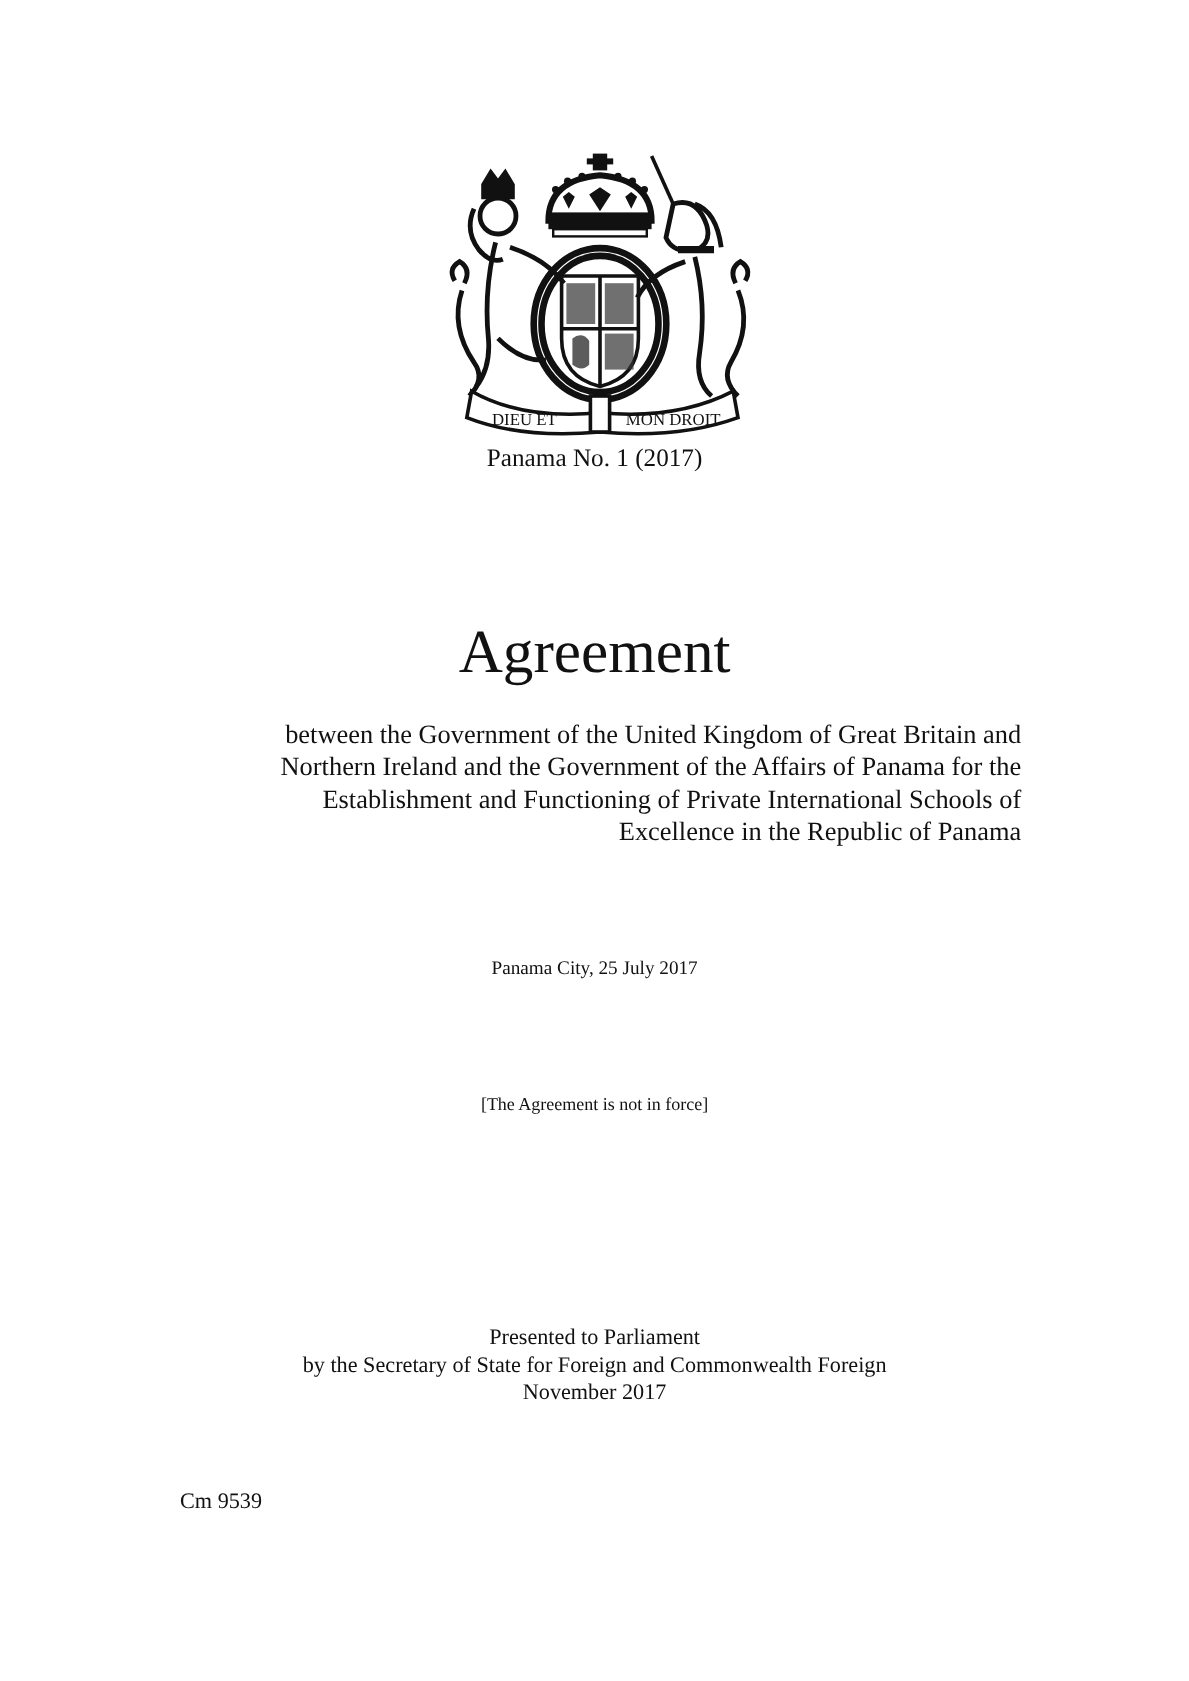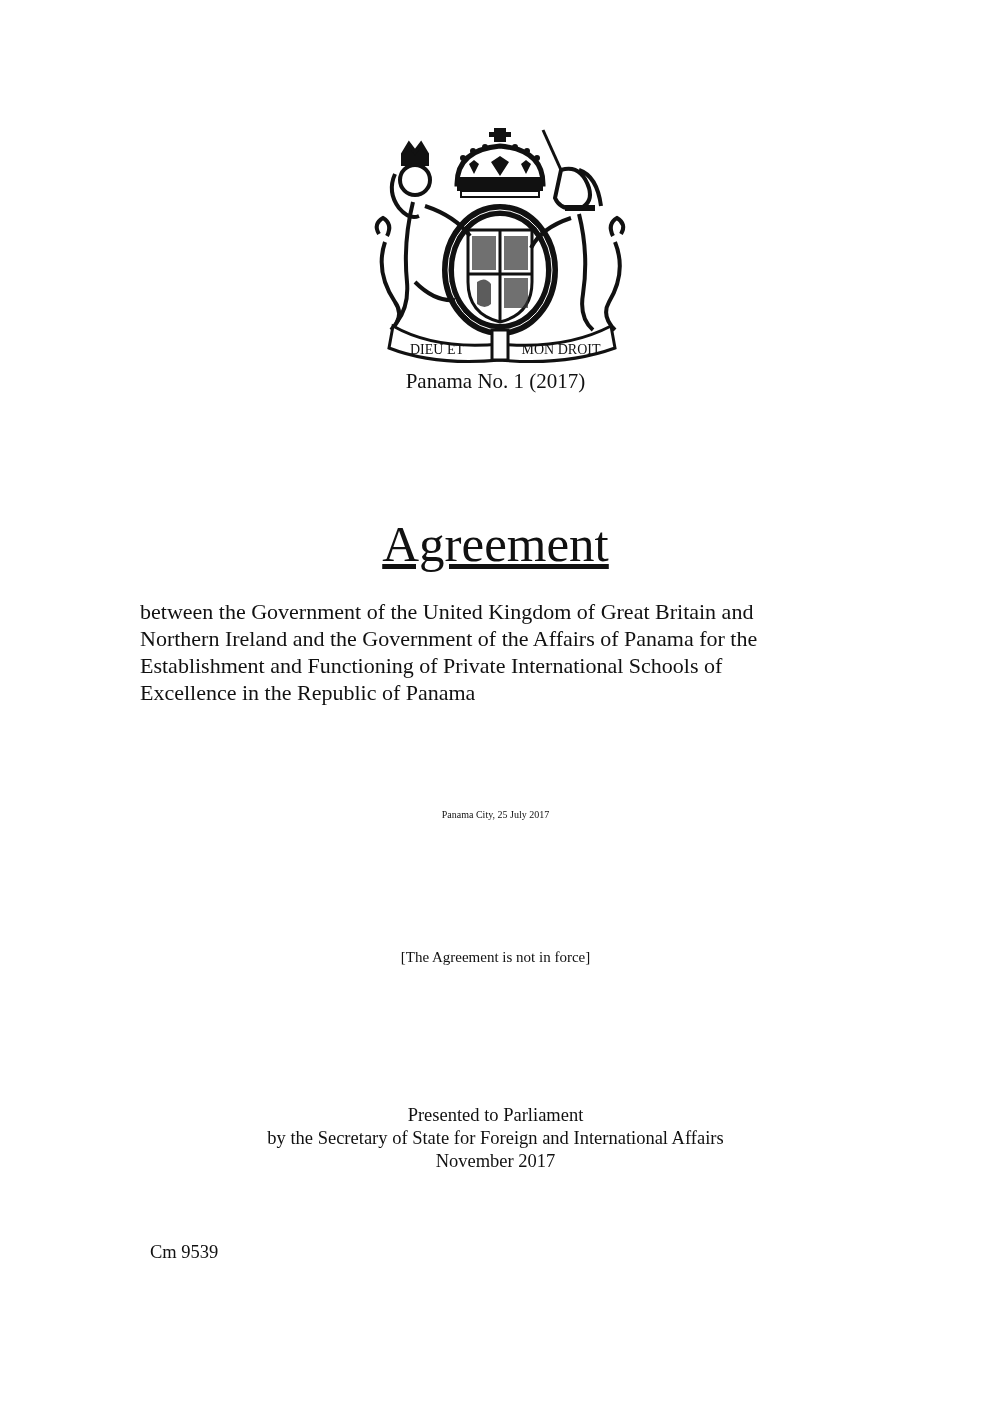--- a/index.html
+++ b/index.html
@@ -10,33 +10,33 @@
     .crest {
       position: absolute; left: 365px; top: 122px; width: 270px; height: 245px;
     }
     .crest svg { width: 100%; height: 100%; display: block; }
     .series {
       position: absolute; left: 0; width: 991px; top: 369px;
       text-align: center; font-size: 21px;
     }
     .title {
       position: absolute; left: 0; width: 991px; top: 513px;
-      text-align: center; font-size: 51px; line-height: 62px; text-decoration: underline;
+      text-align: center; font-size: 51px; line-height: 62px;
     }
     .subtitle {
       position: absolute; left: 140px; width: 711px; top: 598px;
-      text-align: left; font-size: 22px; line-height: 27px;
+      text-align: right; font-size: 22px; line-height: 27px;
     }
     .place-date {
       position: absolute; left: 0; width: 991px; top: 799px;
-      text-align: center; font-size: 10px; margin-top: 10px;
+      text-align: center; font-size: 16px;
     }
     .status {
       position: absolute; left: 0; width: 991px; top: 913px;
-      text-align: center; font-size: 15px; margin-top: 36px;
+      text-align: center; font-size: 15px;
     }
     .presented {
       position: absolute; left: 0; width: 991px; top: 1104px;
       text-align: center; font-size: 18.5px; line-height: 23px; 
     }
     .cm {
       position: absolute; left: 150px; top: 1242px; font-size: 18.5px;
     }
   </style>
 </head>
@@ -111,17 +111,17 @@
   <div>Establishment and Functioning of Private International Schools of</div>
   <div>Excellence in the Republic of Panama</div>
 </div>
 
 <div class="place-date">Panama City, 25 July 2017</div>
 
 <div class="status">[The Agreement is not in force]</div>
 
 <div class="presented">
   <div>Presented to Parliament</div>
-  <div>by the Secretary of State for Foreign and International Affairs</div>
+  <div>by the Secretary of State for Foreign and Commonwealth Foreign</div>
   <div>November 2017</div>
 </div>
 
 <div class="cm">Cm 9539</div>
 
 </body></html>

